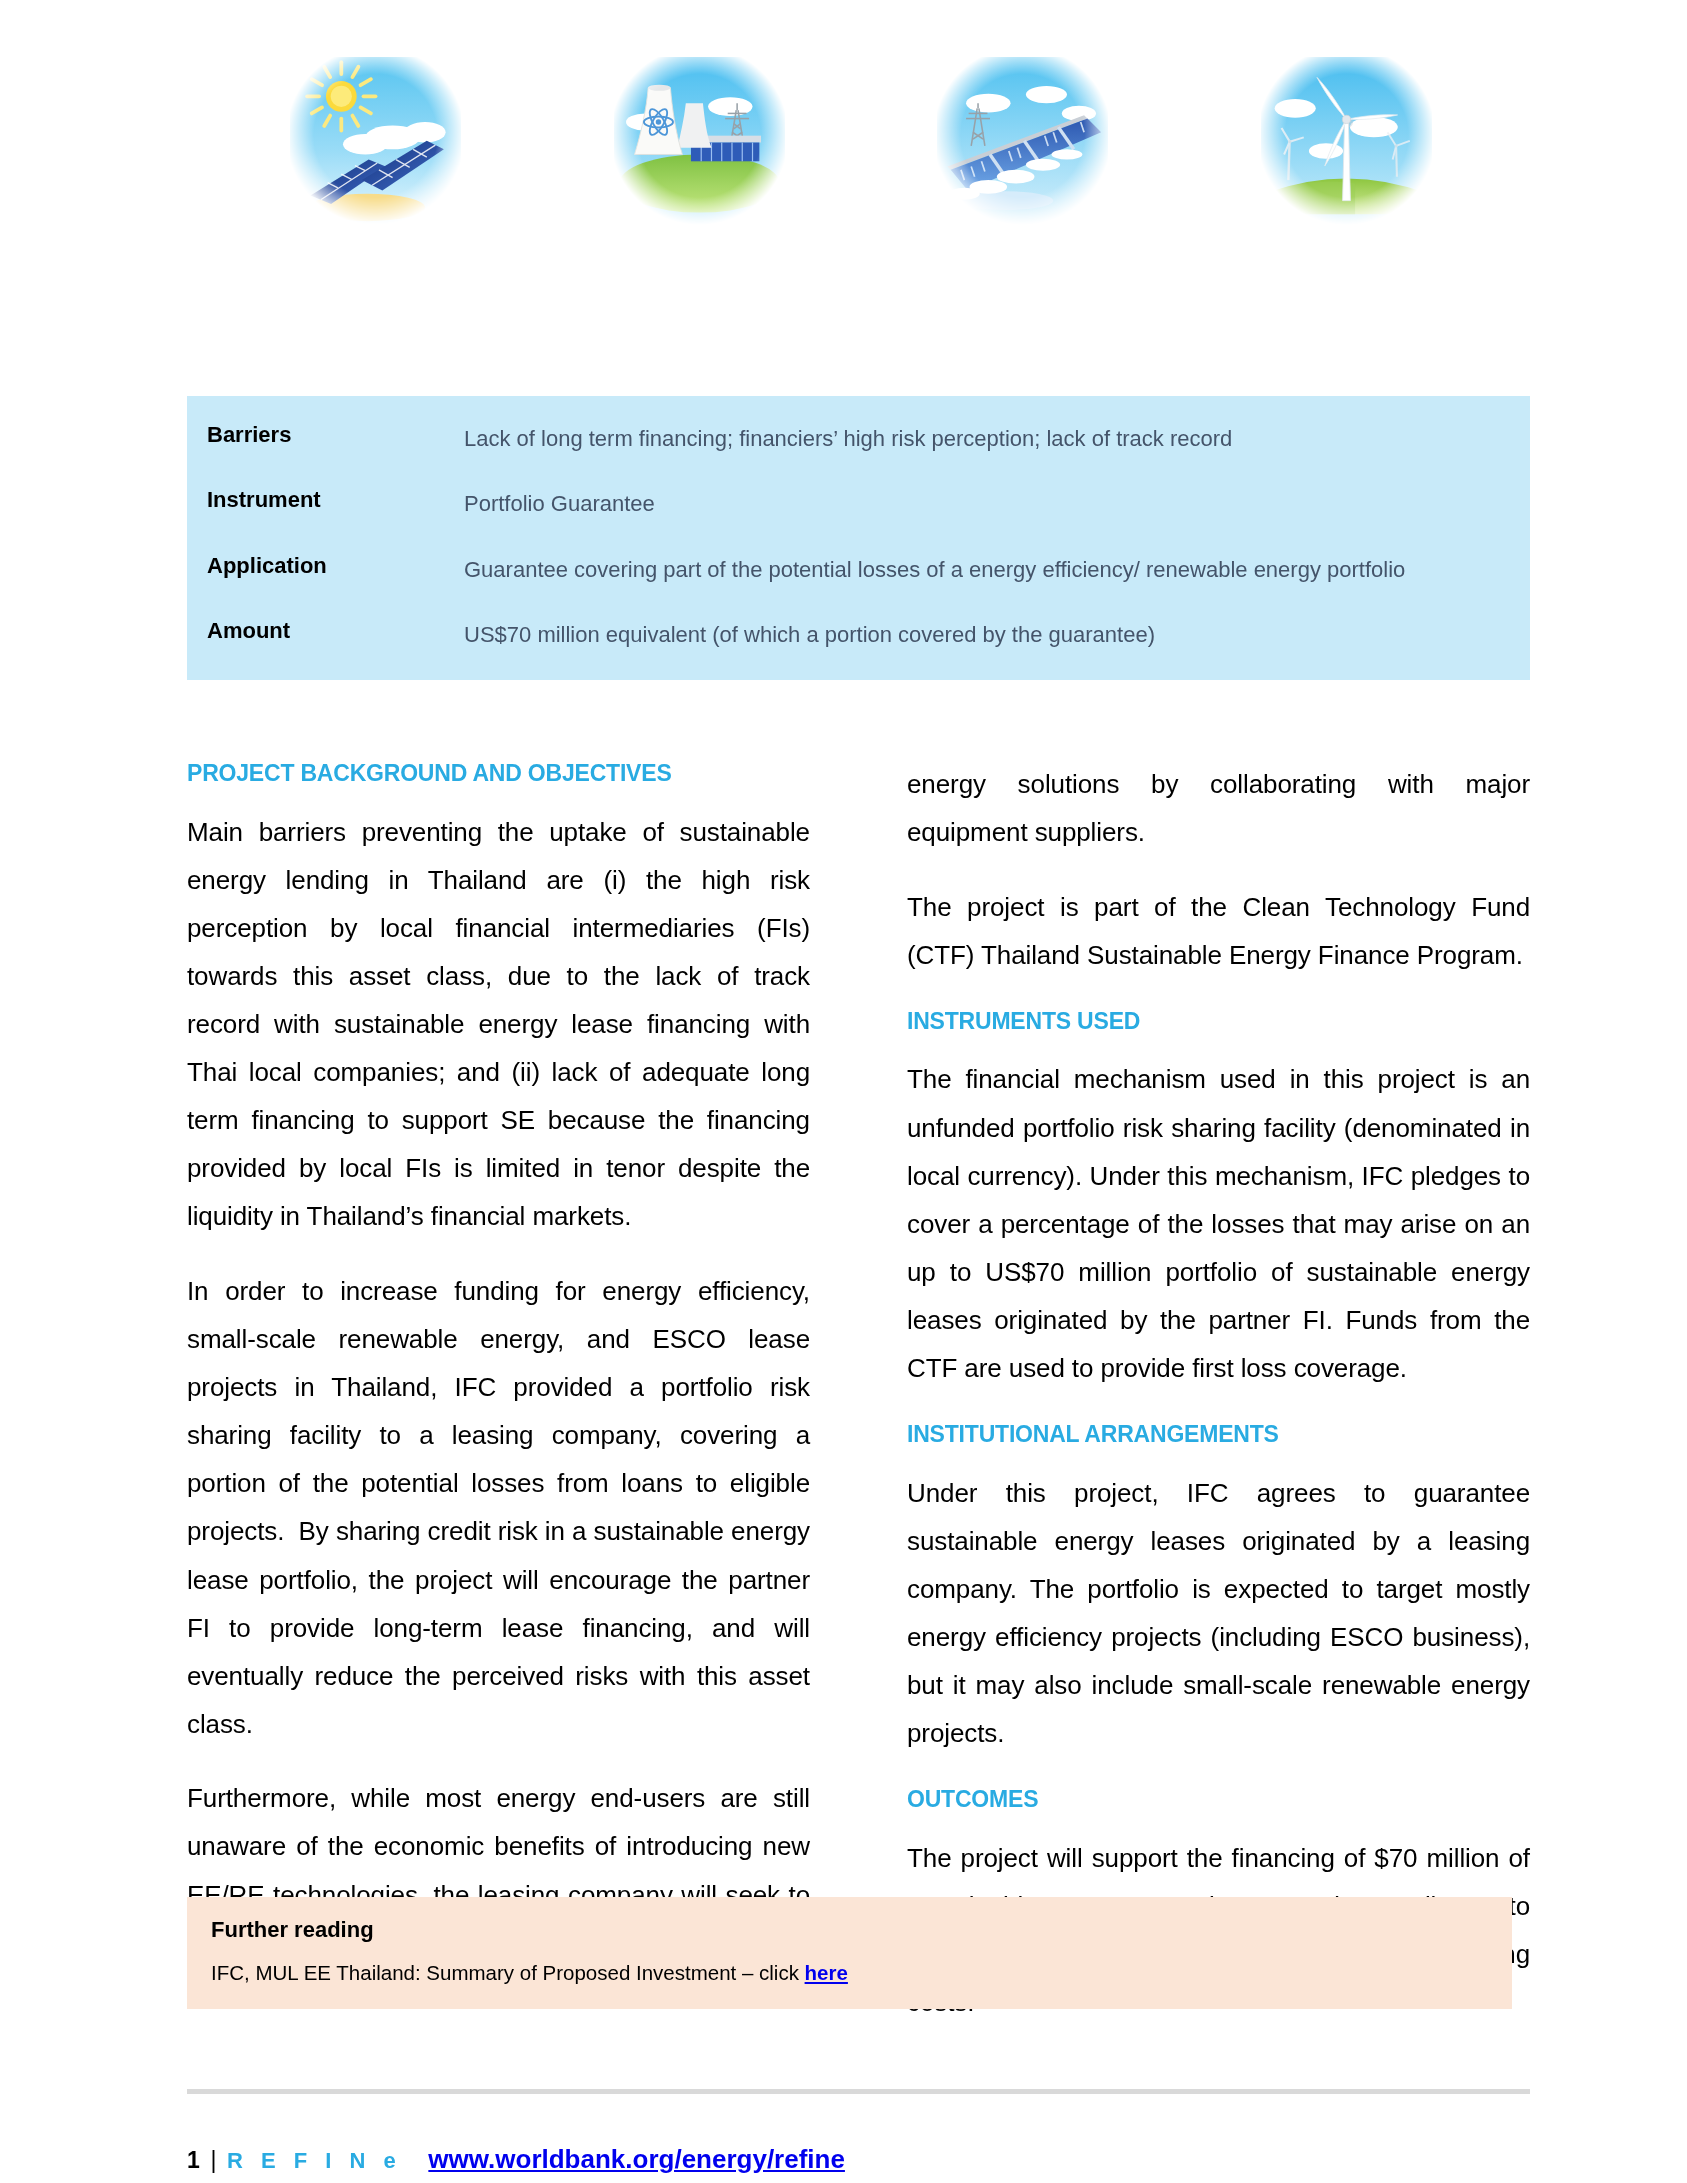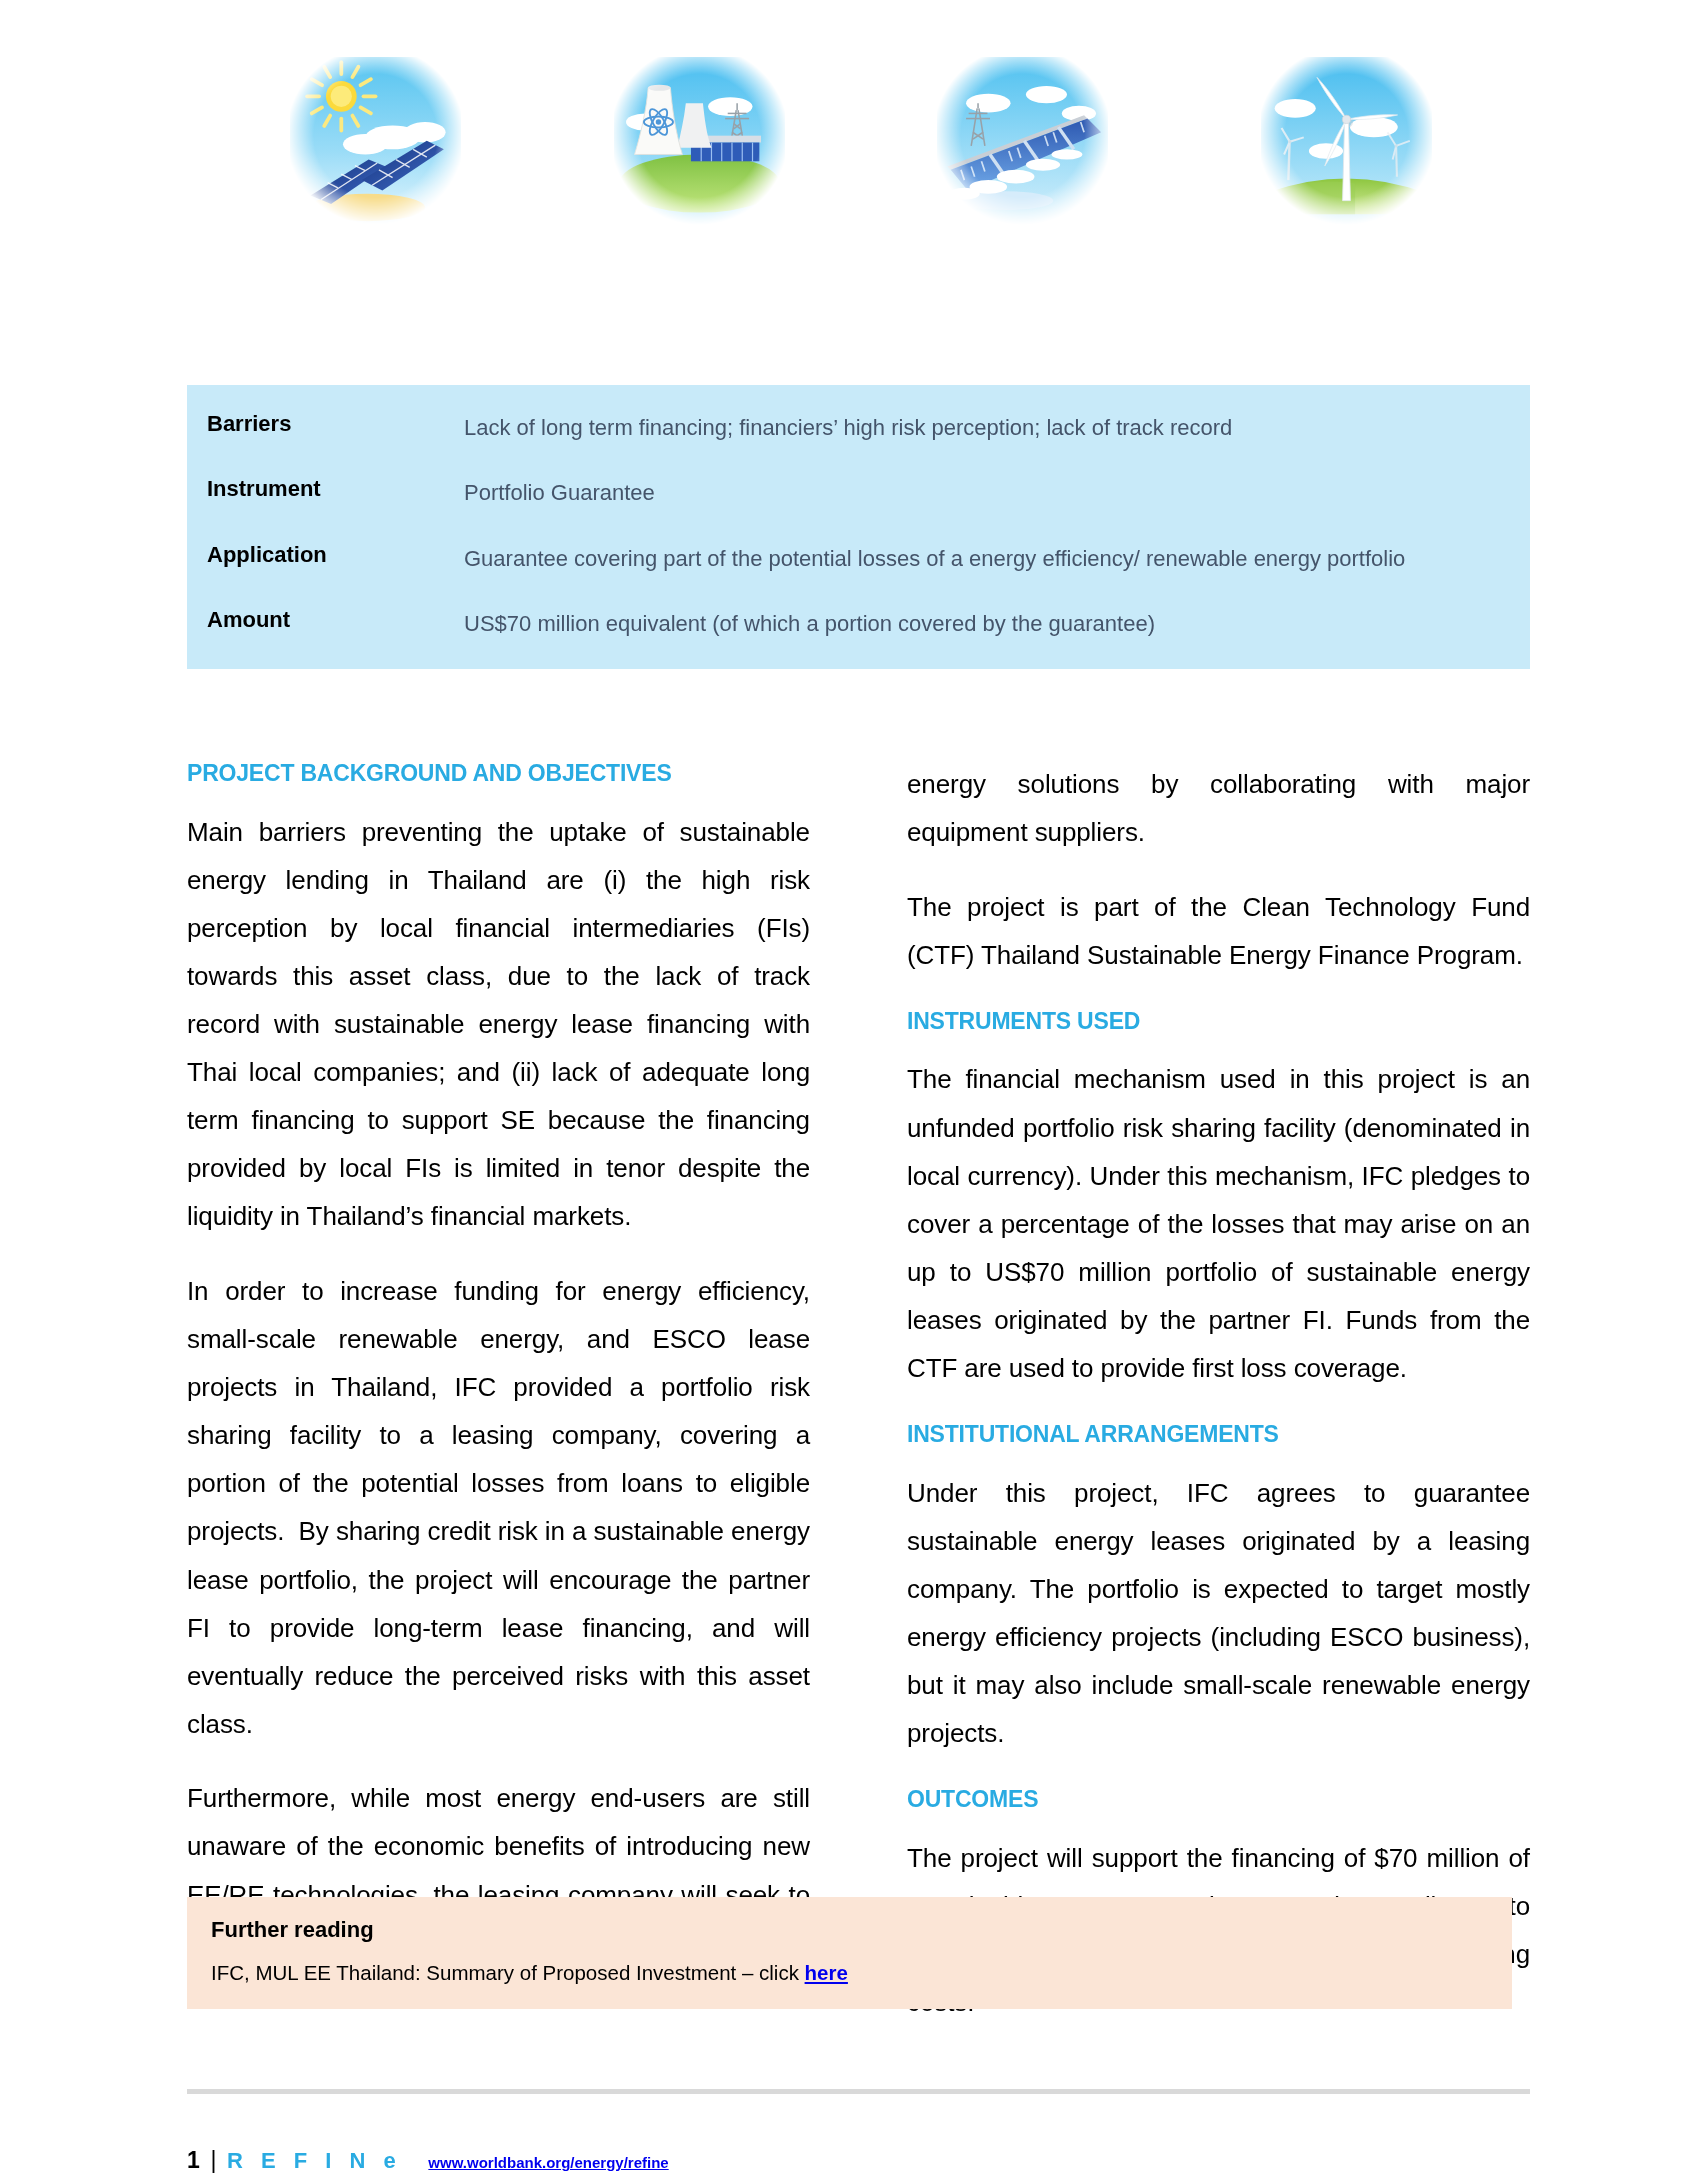--- a/index.html
+++ b/index.html
@@ -29,21 +29,21 @@
   
   .title-block{position:absolute;left:187px;width:1343px;top:291px;}
   .rule{height:7.3px;background:var(--accent);}
   .doc-title{
     margin:0;padding:10px 0 8.6px 0;
     font-size:34px;line-height:44px;font-weight:700;letter-spacing:-0.7px;
     color:var(--accent);white-space:nowrap;
   }
   
   .summary-table{
-    position:absolute;left:187px;width:1343px;top:385px;
+    position:absolute;left:187px;width:1343px;top:396px;
     background:var(--table-bg);box-sizing:border-box;
     padding:24px 29px 26.5px 20px;
     display:grid;grid-template-columns:257px 1fr;row-gap:28px;
     font-size:22px;
   }
   .summary-label{font-weight:700;color:#000;line-height:1.35;}
   .summary-value{color:var(--table-value-text);line-height:1.7;text-align:justify;}
   
   .columns{position:absolute;left:187px;top:760px;width:1343px;display:flex;gap:97px;}
   .col{width:634px;}
@@ -66,21 +66,21 @@
   .further-reading p{margin:0 0 18.5px 0;font-size:20.5px;line-height:1.35;color:#000;}
   .further-reading p:last-child{margin-bottom:0;}
   .doc-link{color:var(--link);text-decoration:underline;cursor:pointer;font-weight:bold;}
   
   .footer{position:absolute;left:187px;width:1343px;top:2089px;}
   .footer-rule{height:5.3px;background:var(--rule-gray);}
   .footer-line{margin-top:16px;display:flex;align-items:baseline;gap:10.6px;font-size:23px;}
   .page-num{font-weight:700;color:#000;}
   .sep{font-weight:400;color:#000;}
   .brand{color:var(--accent);font-weight:700;letter-spacing:6px;font-size:22px;margin-top:38px;}
-  .footer-link{font-size:15px;margin-left:16px;}
+  .footer-link{font-size:26px;margin-left:16px;}
 </style>
 </head>
 <body>
 
 <div class="page">
 
   <div class="hero-row">
 
     <div class="hero-icon">
       <svg viewBox="0 0 100 100">

